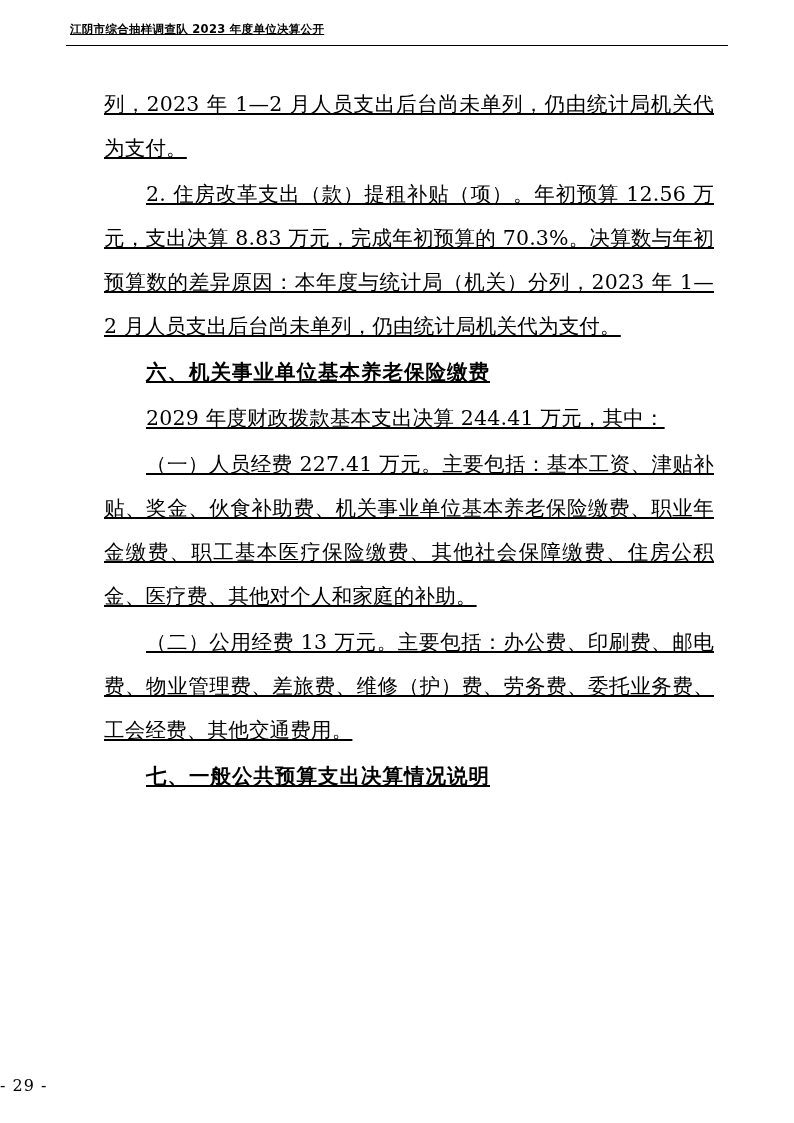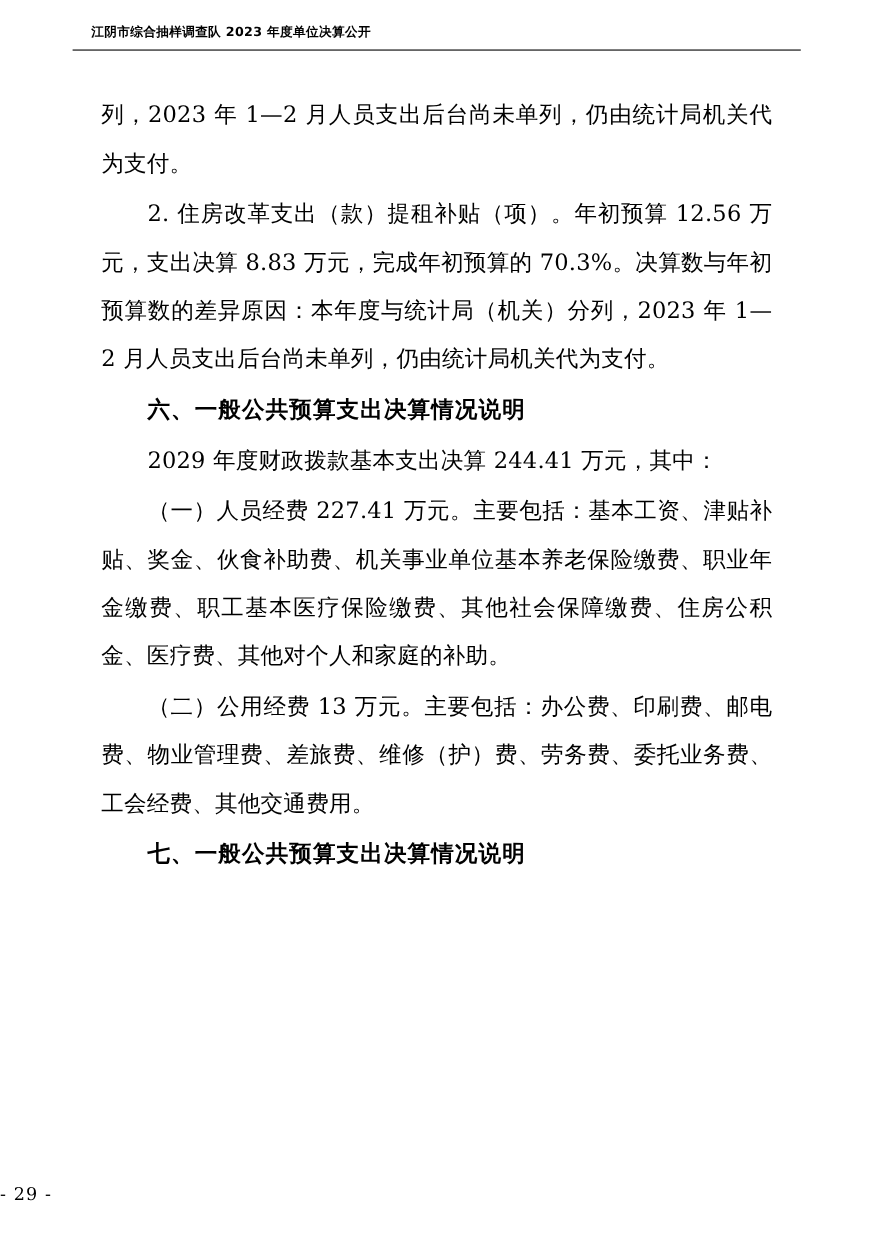--- a/index.html
+++ b/index.html
@@ -14,42 +14,44 @@
     margin: 0 auto;
     background: #ffffff;
     box-sizing: border-box;
     font-family: "DejaVu Serif", "Liberation Serif", serif;
     color: #000000;
     overflow: hidden;
   }
   .header {
     position: absolute;
     top: 22px;
-    left: 83px;
+    left: 70px;
     right: 66px;
     font-family: "DejaVu Sans", "Liberation Sans", sans-serif;
     font-size: 11.5px;
     font-weight: bold;
     letter-spacing: 0.3px;
     color: #000;
     padding-bottom: 5px;
+    text-decoration: underline;
   }
   .header-rule {
     position: absolute;
     top: 45px;
     left: 66px;
     right: 66px;
     height: 1px;
     background: #000000;
   }
   .content {
     position: absolute;
     top: 82px;
-    left: 92px;
+    left: 104px;
     width: 610px;
+    text-decoration: underline;
   }
   p {
     margin: 0 0 2px 0;
     font-size: 20.5px;
     line-height: 44px;
     text-align: justify;
     text-justify: inter-ideograph;
     letter-spacing: 0.2px;
   }
   p.indent {
@@ -74,21 +76,21 @@
 <body>
 
 <div class="page">
 
   <div class="header">江阴市综合抽样调查队 2023 年度单位决算公开</div>
   <div class="header-rule"></div>
 
   <div class="content">
     <p>列，2023 年 1—2 月人员支出后台尚未单列，仍由统计局机关代为支付。</p>
     <p class="indent">2. 住房改革支出（款）提租补贴（项）。年初预算 12.56 万元，支出决算 8.83 万元，完成年初预算的 70.3%。决算数与年初预算数的差异原因：本年度与统计局（机关）分列，2023 年 1—2 月人员支出后台尚未单列，仍由统计局机关代为支付。</p>
-    <p class="heading">六、一般公共预算支出决算情况说明</p>
+    <p class="heading">六、机关事业单位基本养老保险缴费</p>
     <p class="indent">2029 年度财政拨款基本支出决算 244.41 万元，其中：</p>
     <p class="indent">（一）人员经费 227.41 万元。主要包括：基本工资、津贴补贴、奖金、伙食补助费、机关事业单位基本养老保险缴费、职业年金缴费、职工基本医疗保险缴费、其他社会保障缴费、住房公积金、医疗费、其他对个人和家庭的补助。</p>
     <p class="indent">（二）公用经费 13 万元。主要包括：办公费、印刷费、邮电费、物业管理费、差旅费、维修（护）费、劳务费、委托业务费、工会经费、其他交通费用。</p>
     <p class="heading">七、一般公共预算支出决算情况说明</p>
   </div>
 
   <div class="footer">- 29 -</div>
 
 </div>
 

